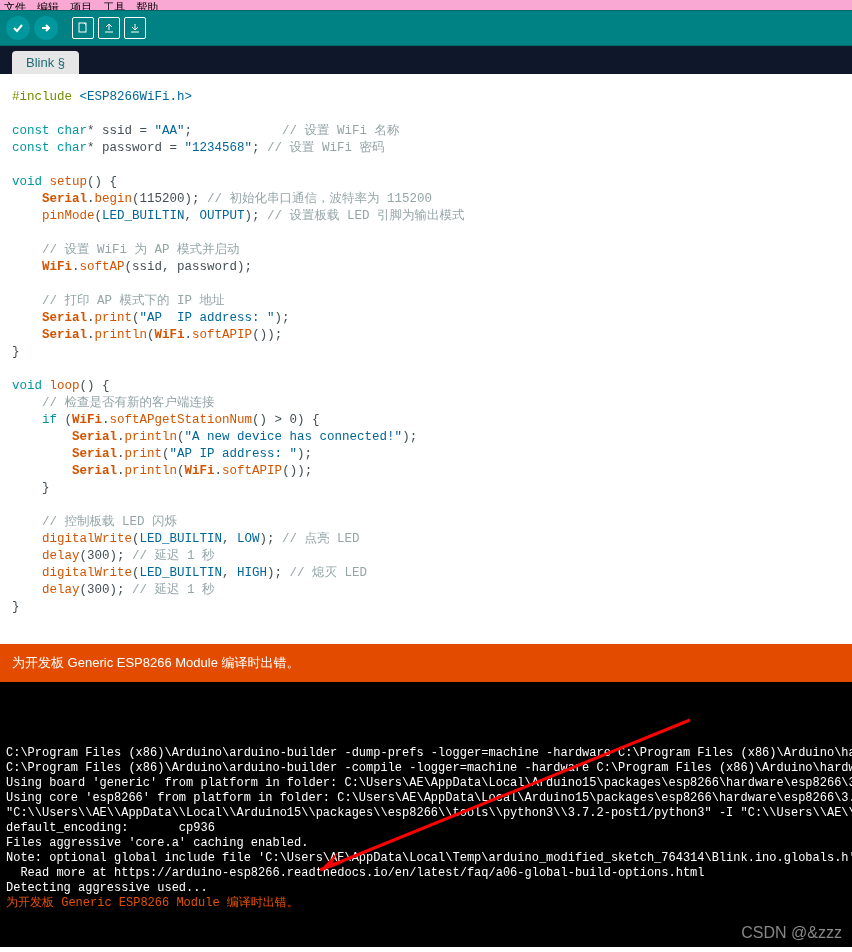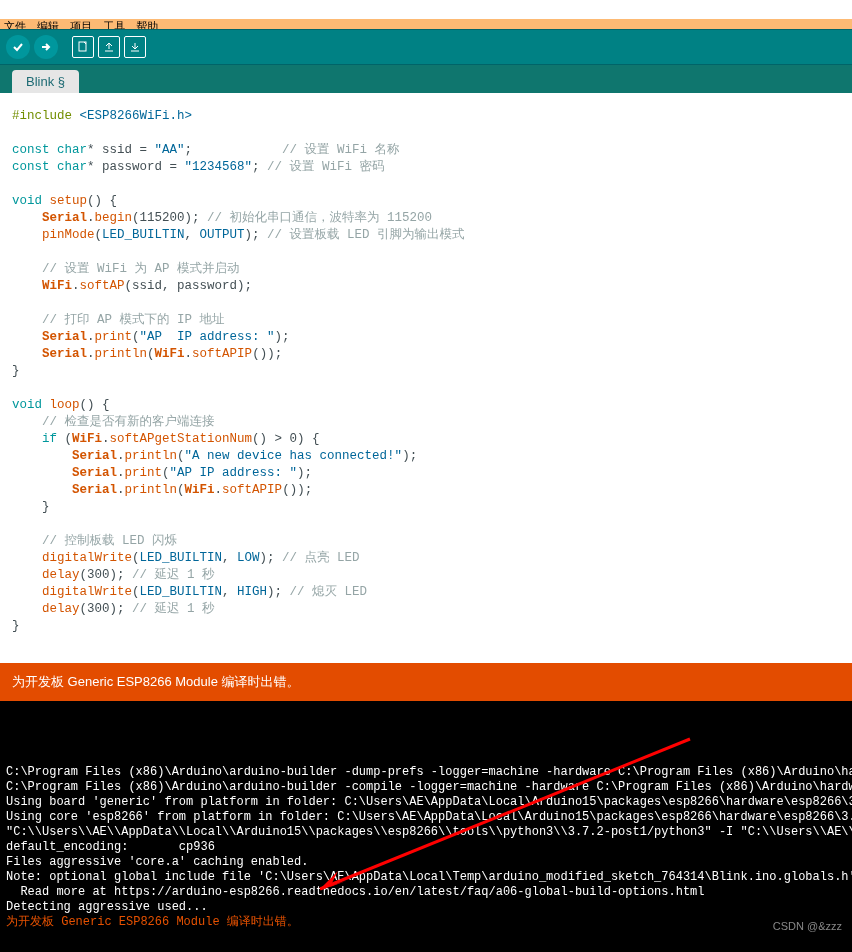--- a/index.html
+++ b/index.html
@@ -8,27 +8,26 @@
     width: 852px;
     height: 952px;
     overflow: hidden;
     font-family: Arial, "Microsoft YaHei", sans-serif;
     font-size: 12px;
     background: #fff;
     position: relative;
   }
   .menubar {
     height: 10px;
-    background: #fdba74;
+    background: #f9a8d4;
     font-size: 11px;
     color: #000;
     padding: 0 4px;
     white-space: nowrap;
     overflow: hidden;
-    margin-top: 19px;
   }
   .menubar span { margin-right: 8px; }
   .toolbar {
     background: #008184;
     height: 36px;
     display: flex;
     align-items: center;
     padding: 0 6px;
     gap: 4px;
     border-top: 1px solid #006468;
@@ -43,21 +42,21 @@
   }
   .tb-btn svg { fill:#fff; stroke:#fff; }
   .tb-btn.square {
     border-radius: 2px;
     background: transparent;
     border: 1px solid #fff;
     width: 22px; height: 22px;
   }
   .tb-sep { width: 6px; }
   .tabbar {
-    background: #0f766e;
+    background: #0f172a;
     height: 28px;
     display:flex;
     align-items:flex-end;
     padding-left: 12px;
   }
   .tab {
     background:#E6E6E6;
     color:#1E6B74;
     font-size: 13px;
     padding: 4px 14px;
@@ -102,23 +101,23 @@
     height: 265px;
     position:relative;
   }
   .console .err { color:#E65100; }
   .arrow {
     position:absolute;
     pointer-events:none;
   }
   .watermark {
     position:absolute;
-    right:10px; bottom:20px;
+    right:10px; bottom:10px;
     color:#888;
-    font-size:11px;
+    font-size:16px;
   }
 </style>
 </head>
 <body>
 
 <div class="menubar">
   <span>文件</span>
   <span>编辑</span>
   <span>项目</span>
   <span>工具</span>

